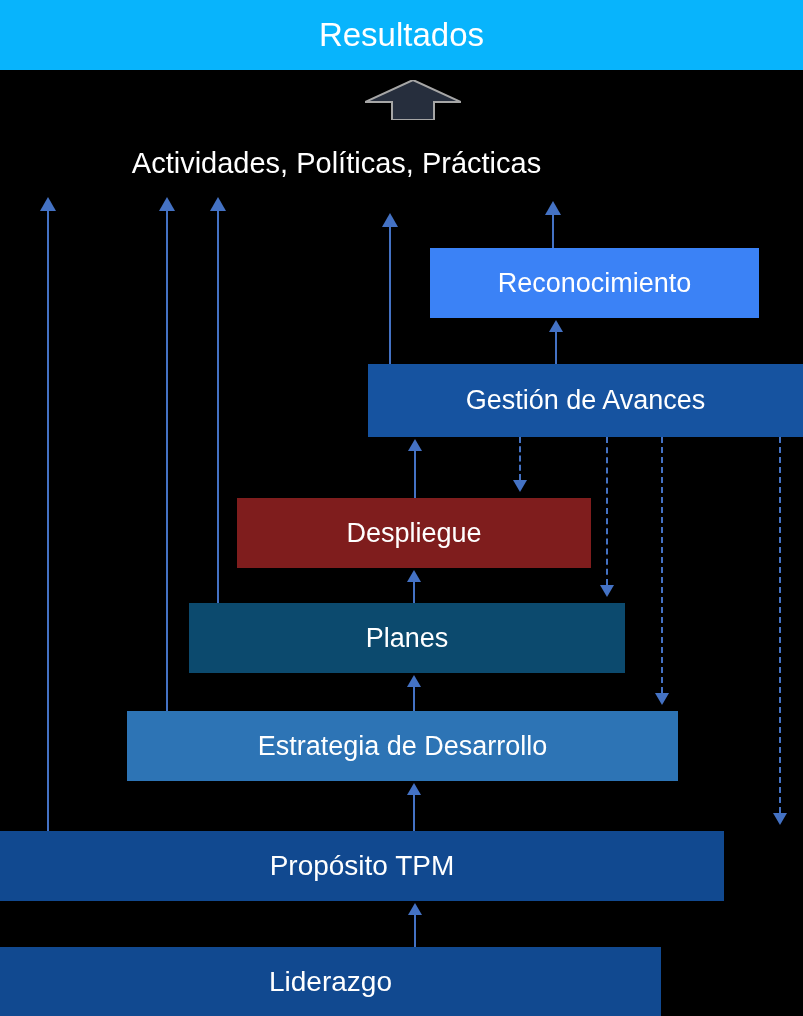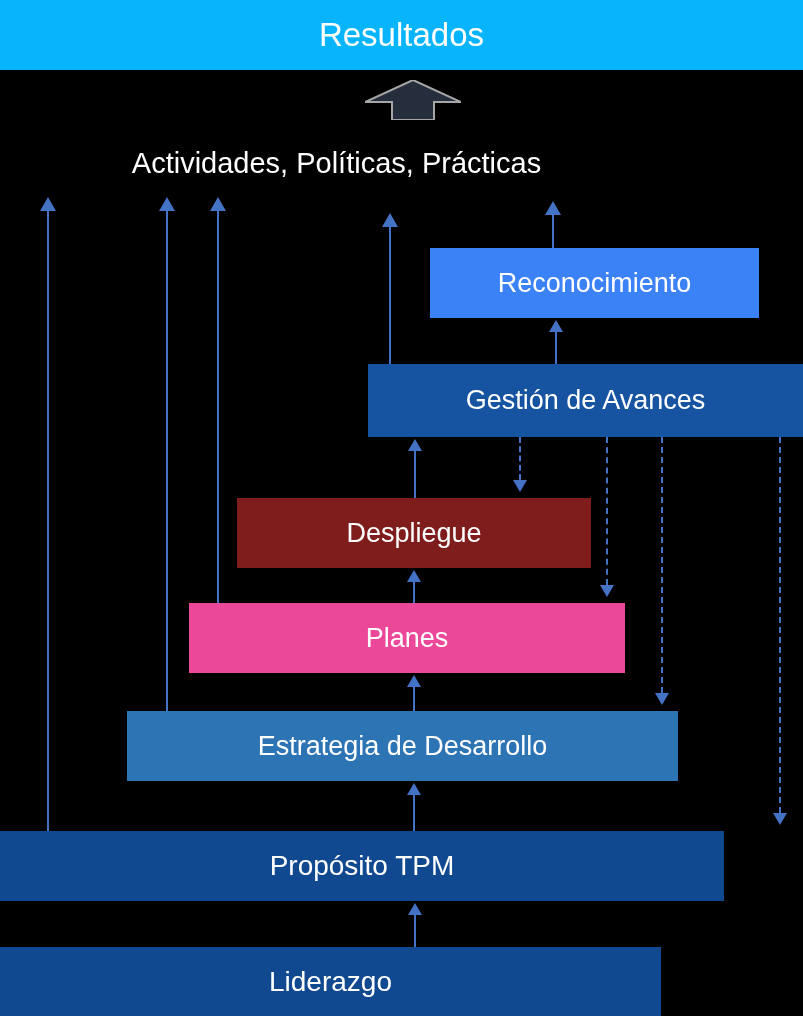--- a/index.html
+++ b/index.html
@@ -26,21 +26,21 @@
   }
 
   .box{
     position:absolute;
     display:flex;align-items:center;justify-content:center;
     color:#ffffff;font-size:27px;
   }
   .box.reconocimiento{left:414px;top:248px;width:329px;height:70px;background:#3b82f6;margin-left:16px;}
   .box.gestion{left:368px;top:364px;width:435px;height:73px;background:#1653a0;}
   .box.despliegue{left:237px;top:498px;width:354px;height:70px;background:#7f1d1d;}
-  .box.planes{left:189px;top:603px;width:436px;height:70px;background:#ec4899;}
+  .box.planes{left:189px;top:603px;width:436px;height:70px;background:#0c4a6e;}
   .box.estrategia{left:127px;top:711px;width:551px;height:70px;background:#2d74b5;}
   .box.proposito{left:0;top:831px;width:724px;height:70px;background:#114990;font-size:28px;}
   .box.liderazgo{left:0;top:947px;width:661px;height:69px;background:#114990;font-size:28px;}
 
   .vline{position:absolute;width:2px;background:#4472c4;}
   .dline{position:absolute;width:0;border-left:2px dashed #4472c4;}
 
   .ah-up{position:absolute;width:0;height:0;
     border-left:8px solid transparent;border-right:8px solid transparent;
     border-bottom:14px solid #4472c4;}

